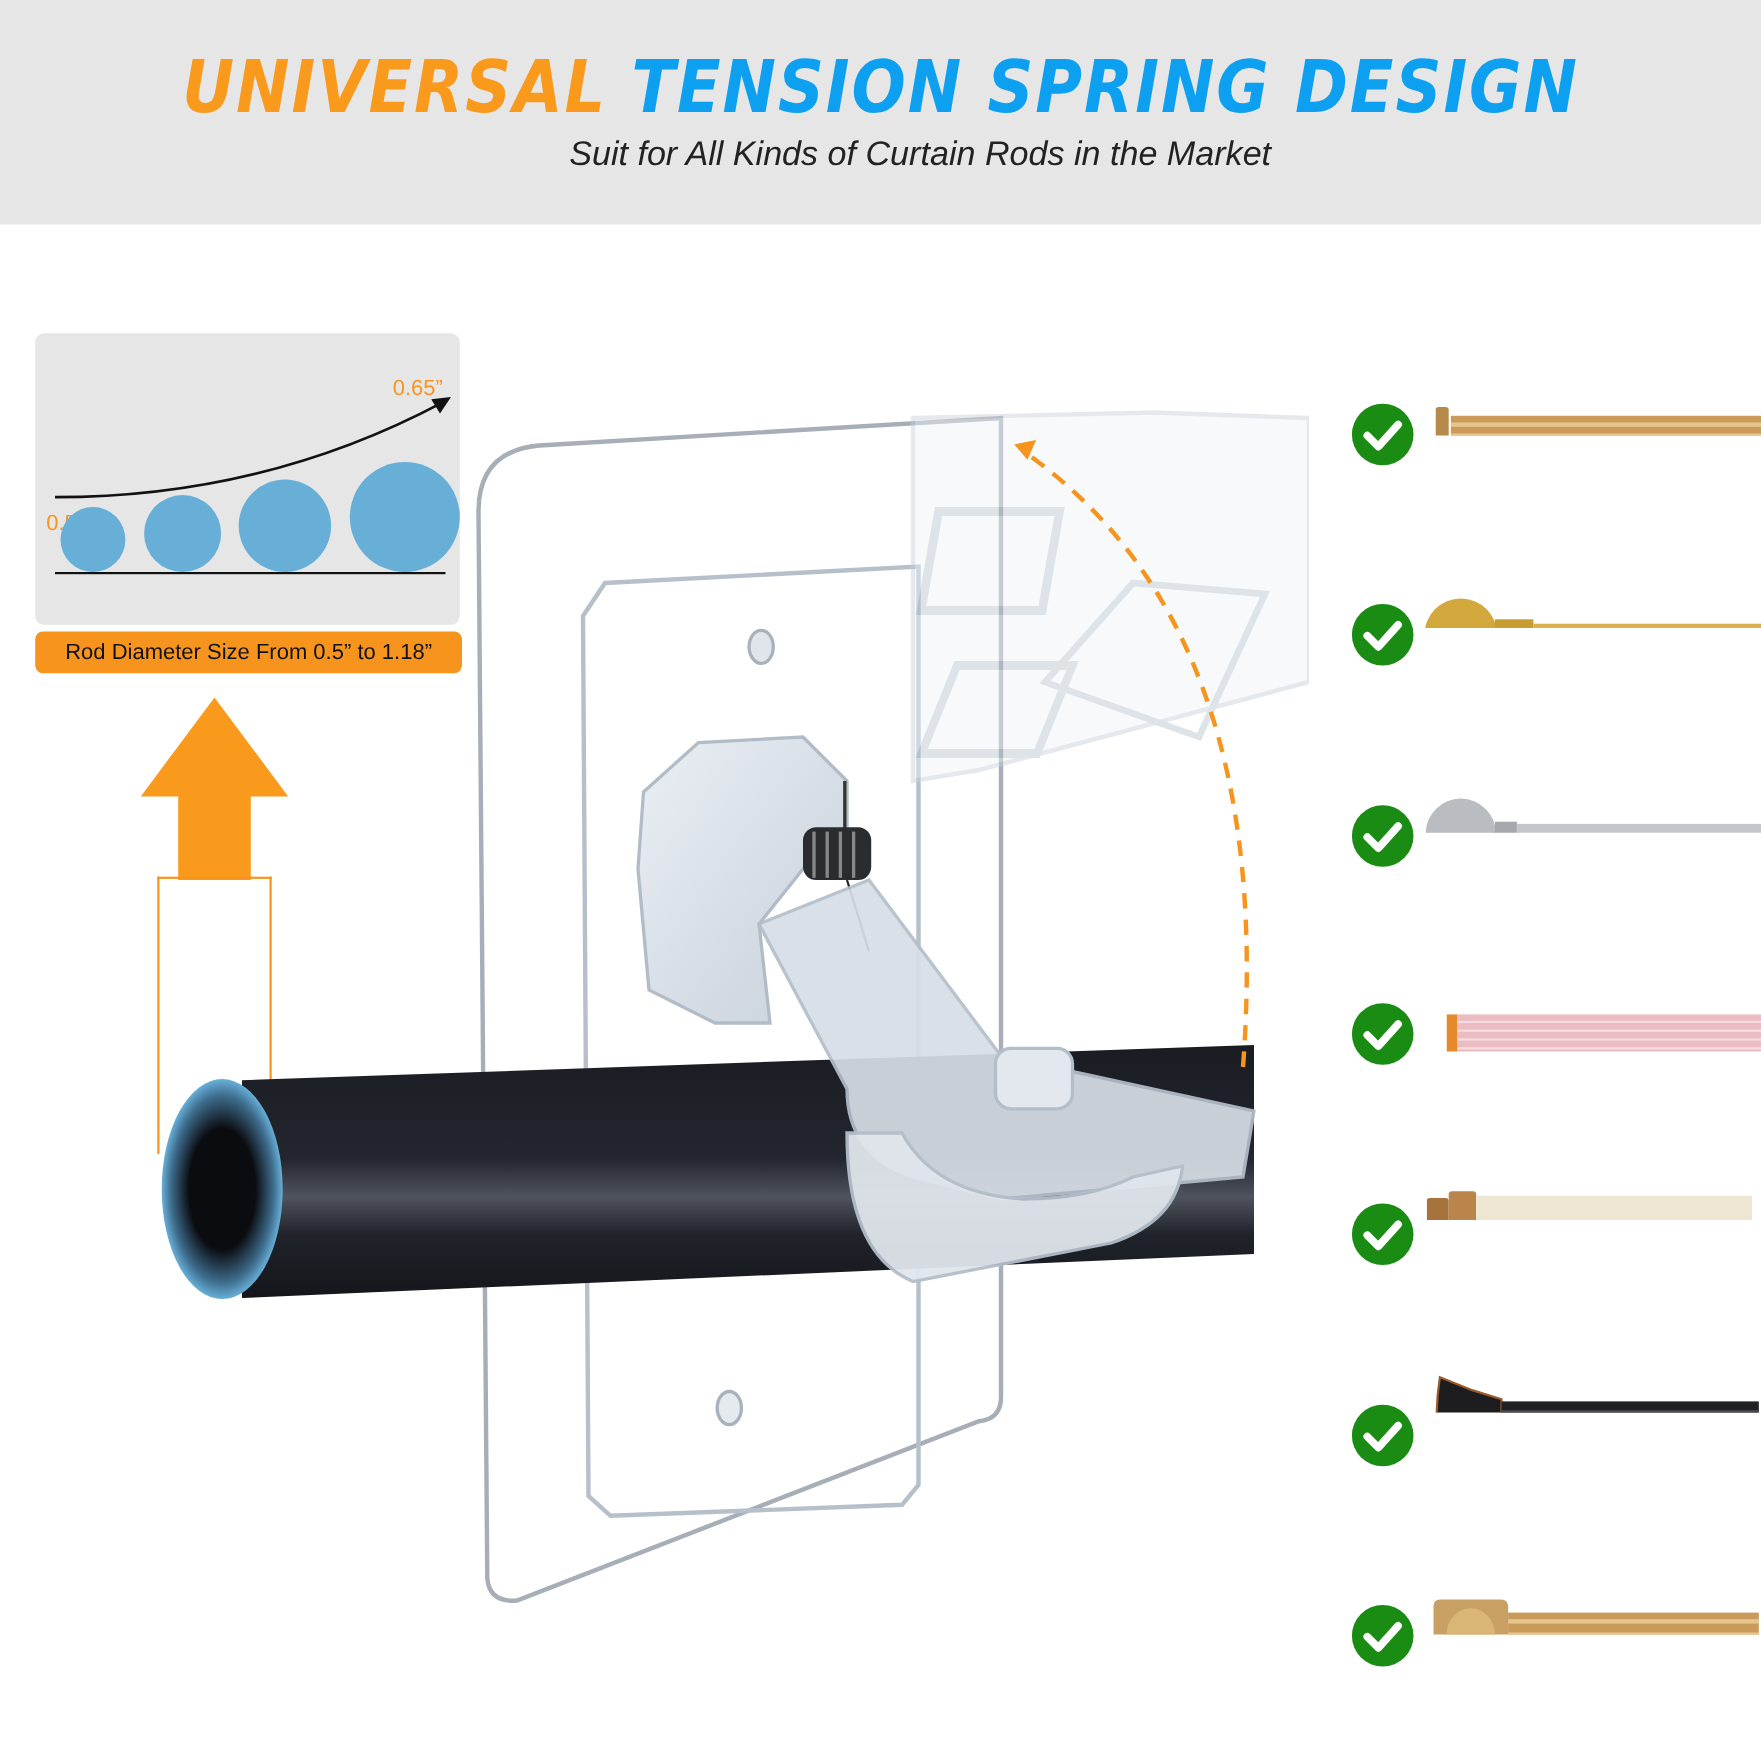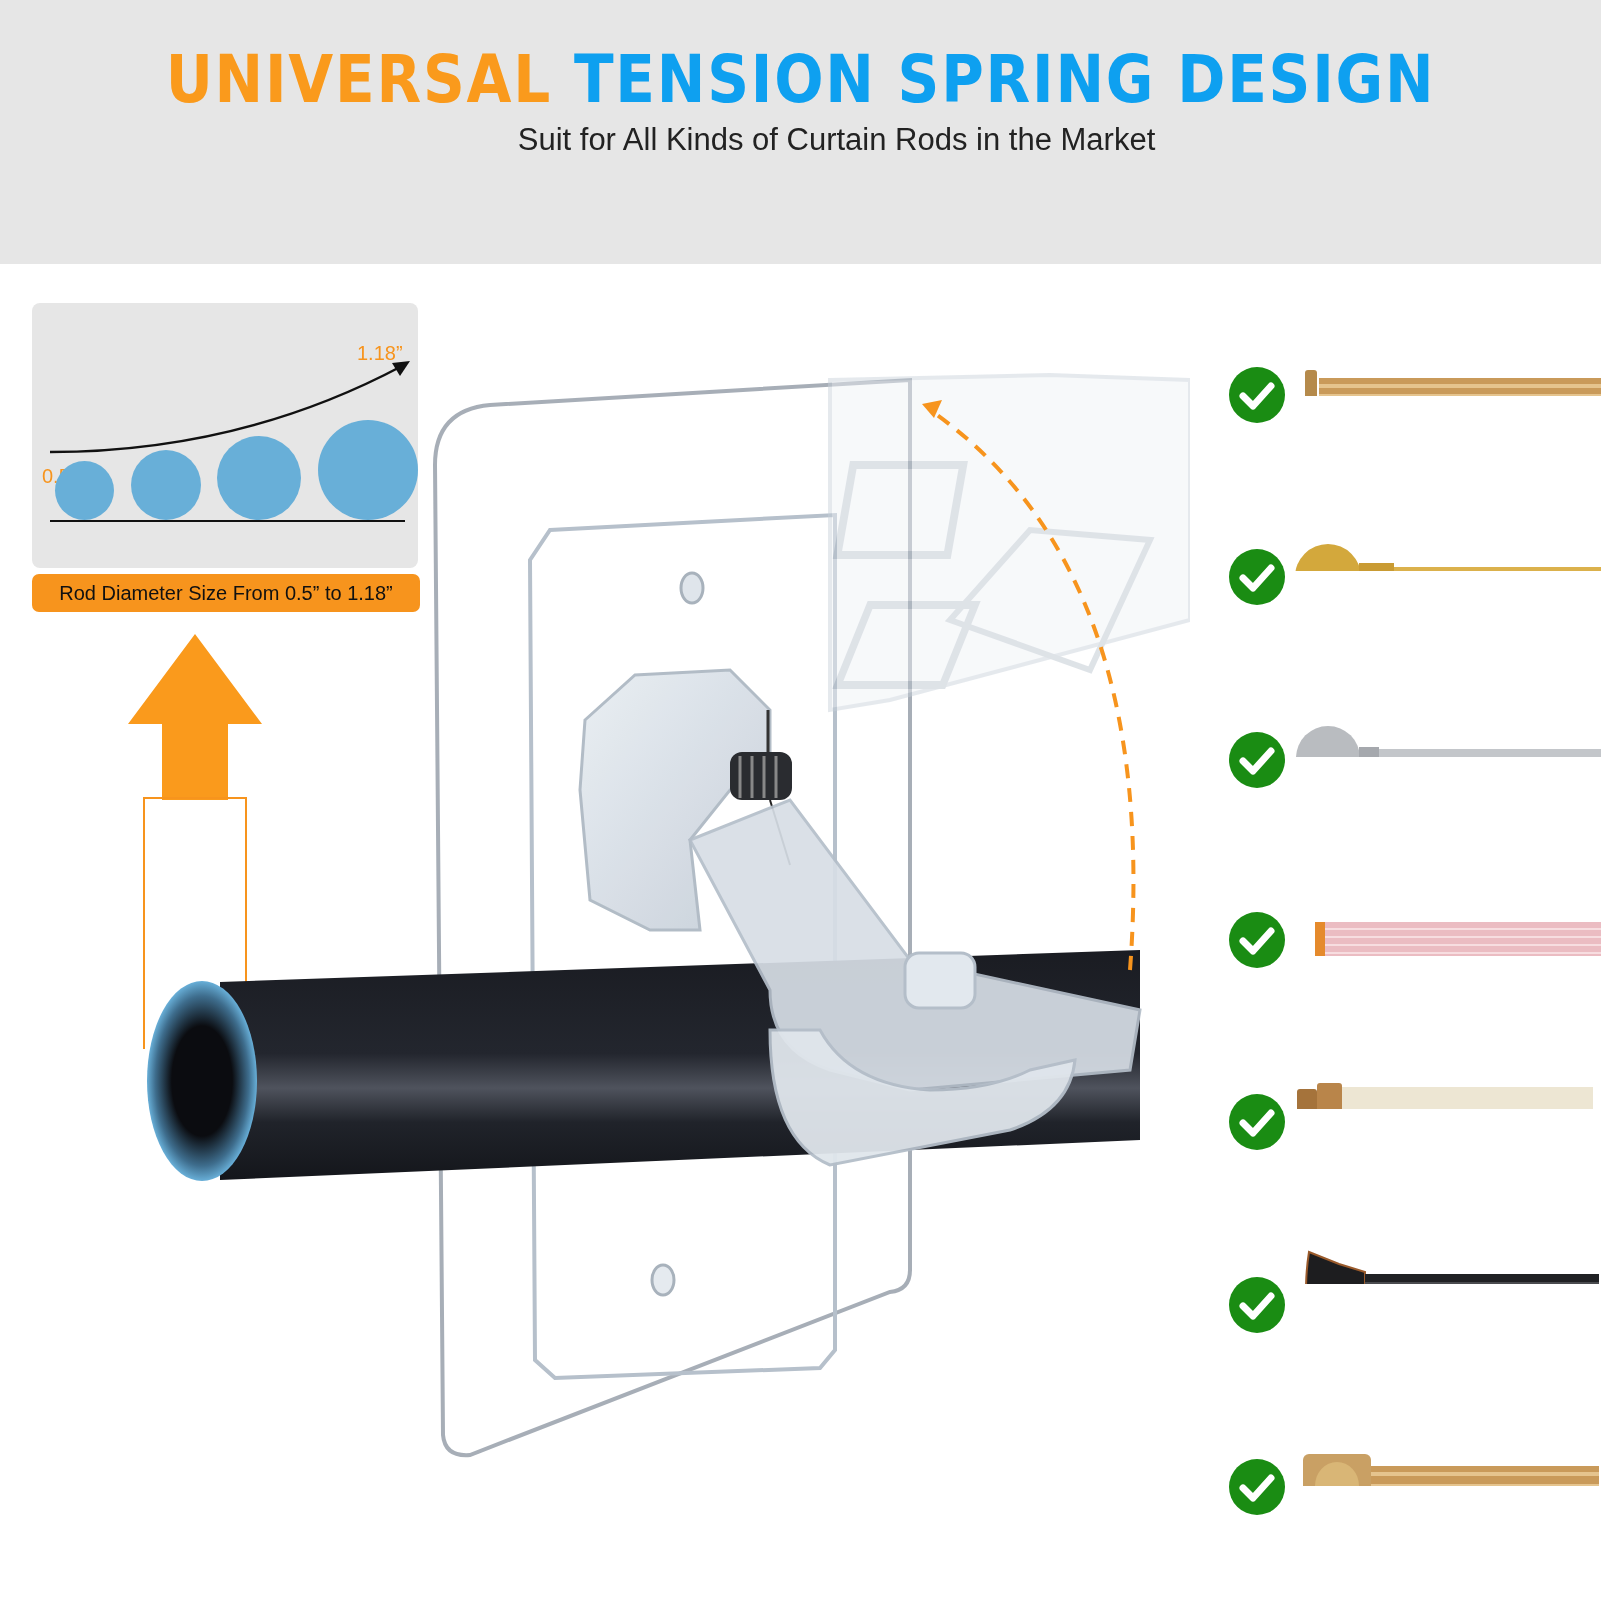--- a/index.html
+++ b/index.html
@@ -1,17 +1,17 @@
 <!DOCTYPE html>
 <html><head>
 <meta charset="utf-8">
 <style>
   html,body{margin:0;padding:0;}
   body{width:1601px;height:1601px;position:relative;overflow:hidden;background:#ffffff;font-family:"Liberation Sans",sans-serif;}
-  .header{position:absolute;left:0;top:0;width:1601px;height:264px;background:#e6e6e6;}
+  .header{position:absolute;left:0;top:0;width:1601px;height:204px;background:#e6e6e6;font-style:italic;}
   .title{position:absolute;left:0;width:1601px;top:40px;text-align:center;font-family:"DejaVu Sans",sans-serif;font-weight:bold;font-size:66px;letter-spacing:2px;line-height:80px;transform:scaleX(0.88);}
   .title .w1{color:#fa9a1c;}
   .title .w2{color:#0ea0f0;}
   .subtitle{position:absolute;left:0;width:1601px;top:122px;text-align:center;font-size:31px;color:#222;font-family:"Liberation Sans",sans-serif;margin-left:36px;}
 
   .size-card{position:absolute;left:32px;top:303px;width:386px;height:265px;background:#e6e6e6;border-radius:8px;}
   .size-label-min{position:absolute;left:42px;top:423px;font-size:20px;color:#f7941d;margin-top:42px;}
   .size-label-max{position:absolute;left:357px;top:342px;font-size:20px;color:#f7941d;}
   .circle{position:absolute;background:#68afd8;border-radius:50%;}
   .baseline{position:absolute;left:50px;top:520px;width:355px;height:2px;background:#111;}
@@ -37,21 +37,21 @@
   </div>
   <div class="subtitle">Suit for All Kinds of Curtain Rods in the Market</div>
 </div>
 
 <div class="size-card"></div>
 <svg style="position:absolute;left:40px;top:350px;" width="380" height="110">
   <path d="M10 102 Q 200 102 362 16" stroke="#111" stroke-width="2.5" fill="none"></path>
   <polygon points="370,11 352,13 360,26" fill="#111"></polygon>
 </svg>
 <span class="size-label-min">0.5”</span>
-<span class="size-label-max">1.18”</span>
+<span class="size-label-max">0.65”</span>
 <div class="circle" style="left:55px;top:461px;width:59px;height:59px;"></div>
 <div class="circle" style="left:131px;top:450px;width:70px;height:70px;"></div>
 <div class="circle" style="left:217px;top:436px;width:84px;height:84px;"></div>
 <div class="circle" style="left:318px;top:420px;width:100px;height:100px;"></div>
 <div class="baseline"></div>
 <div class="size-badge">Rod Diameter Size From 0.5” to 1.18”</div>
 
 <svg class="up-arrow" width="134" height="166">
   <polygon points="67,0 134,90 100,90 100,166 34,166 34,90 0,90" fill="#fa9a1c"></polygon>
 </svg>

